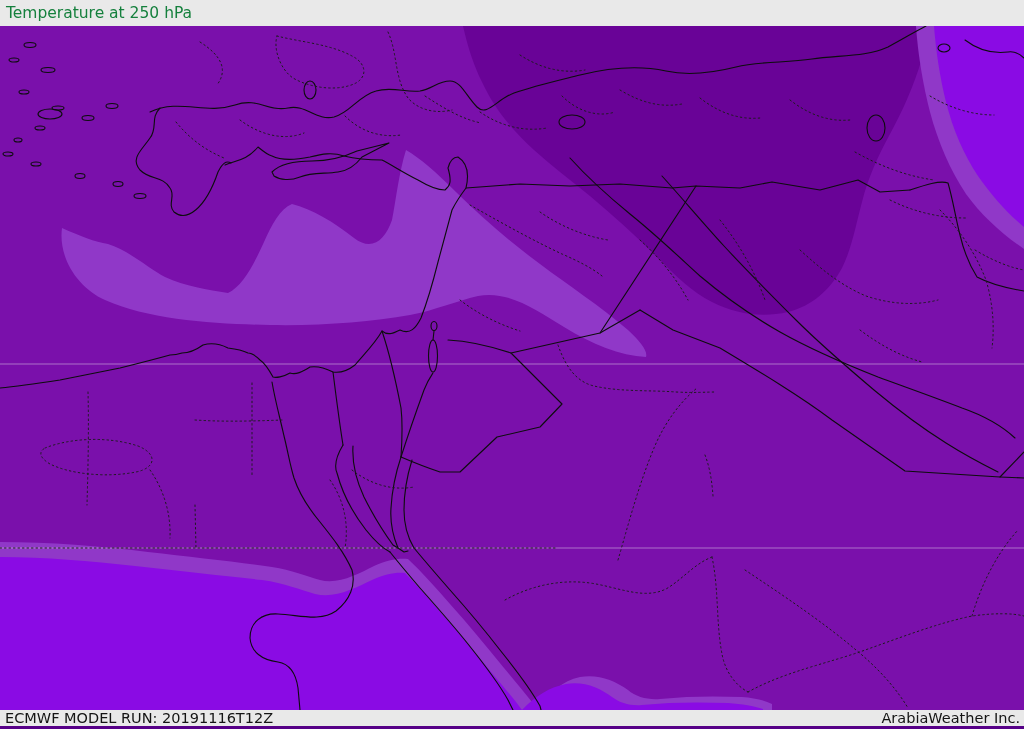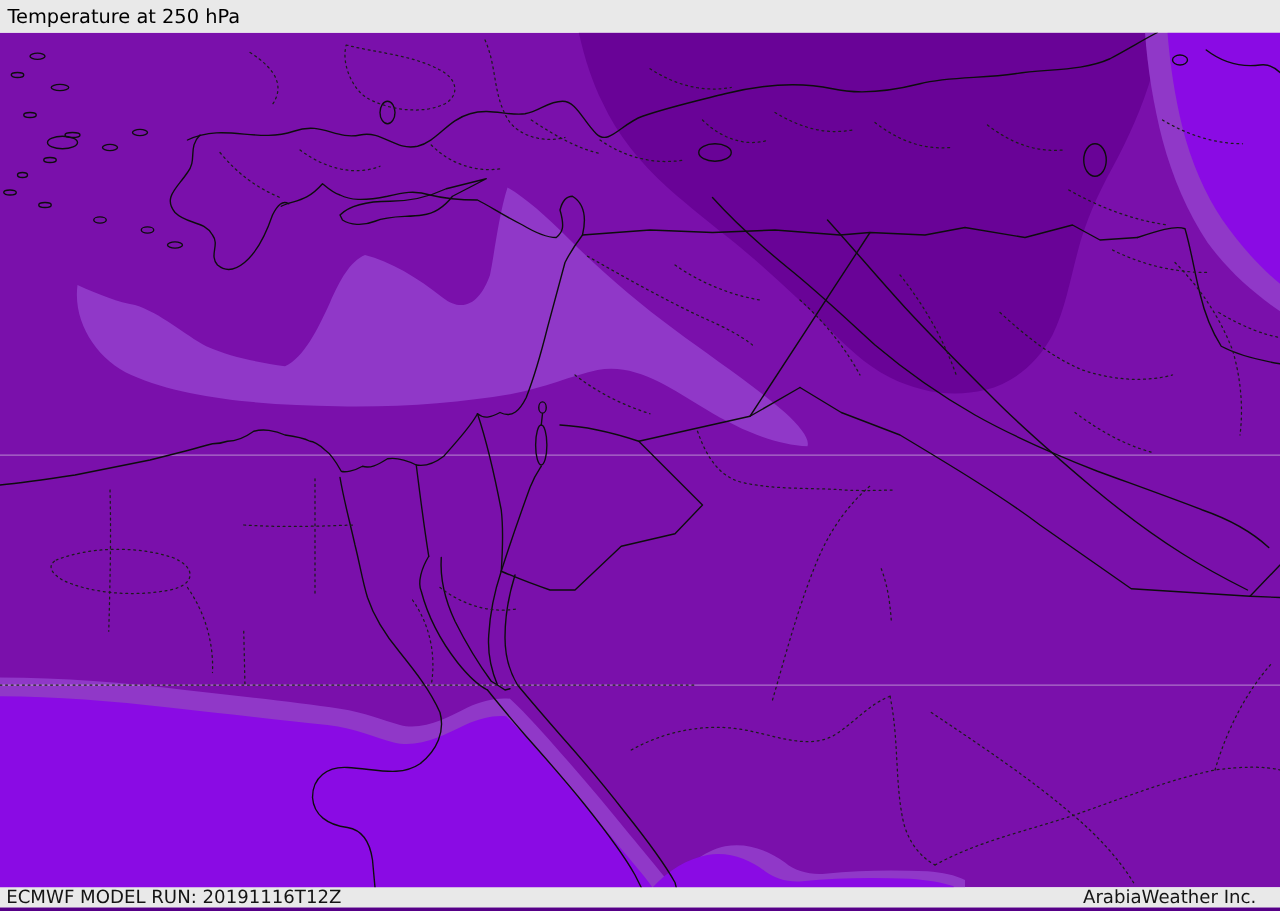--- a/index.html
+++ b/index.html
@@ -1,21 +1,21 @@
 <!DOCTYPE html>
 <html><head>
 <meta charset="utf-8">
 <style>
   html,body{margin:0;padding:0;background:#ffffff;}
   body{width:1024px;height:729px;position:relative;overflow:hidden;
        font-family:"DejaVu Sans","Liberation Sans",sans-serif;}
   .bar{position:absolute;left:0;width:1024px;box-sizing:border-box;
        display:flex;justify-content:space-between;align-items:center;}
   #header-bar{top:0;height:26px;padding:0 4px 0 6px;font-size:15.5px;}
-  #footer-bar{top:710px;height:16px;padding:0 19px 0 5px;font-size:14.5px;}
+  #footer-bar{top:710px;height:16px;padding:0 4px 0 5px;font-size:14.5px;}
   #bottom-strip{position:absolute;top:726px;left:0;width:1024px;height:3px;}
   #map-svg{position:absolute;top:0;left:0;}
   .t{white-space:pre;}
 </style>
 </head>
 <body>
 
 <svg id="map-svg" width="1024" height="729" viewBox="0 0 1024 729">
   <defs>
     <clipPath id="mapclip">
@@ -167,21 +167,21 @@
       <path d="M748,692 C786,671 830,663 868,649 C902,637 938,623 972,616 C994,613 1012,613 1024,616"></path>
       <path d="M972,616 C982,582 998,552 1018,530"></path>
       <path d="M618,560 C629,522 639,484 654,448 C664,424 679,403 697,388"></path>
       <path d="M745,570 C784,596 823,622 856,650 C878,668 896,688 908,708"></path>
       <path d="M558,345 C566,368 577,382 594,386 C620,392 650,390 676,392 C695,393 706,392 716,392"></path>
       <path d="M705,455 C710,468 712,482 713,496"></path>
     </g>
   </g>
 </svg>
 
-<div id="header-bar" class="bar" style="background: rgb(233, 233, 233); color: #000000;">
+<div id="header-bar" class="bar" style="background: rgb(233, 233, 233); color: #15803d;">
   <span class="t">Temperature at 250 hPa</span>
 </div>
 
 <div id="footer-bar" class="bar" style="background: rgb(233, 233, 233); color: rgb(20, 20, 20);">
   <span class="t">ECMWF MODEL RUN: 20191116T12Z</span>
   <span class="t">ArabiaWeather Inc.</span>
 </div>
 
 <div id="bottom-strip" style="background: rgb(86, 0, 135);"></div>
 

